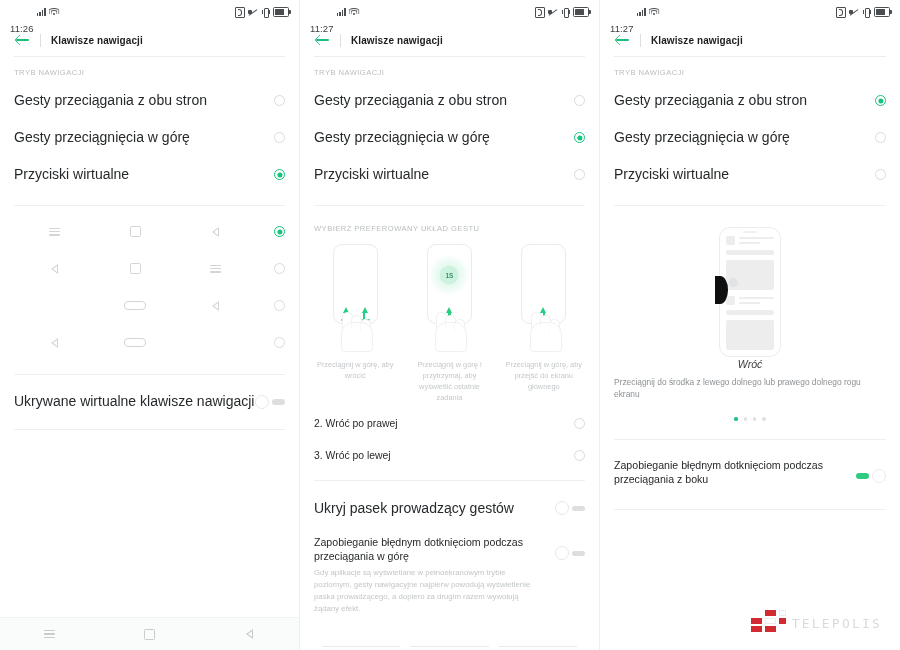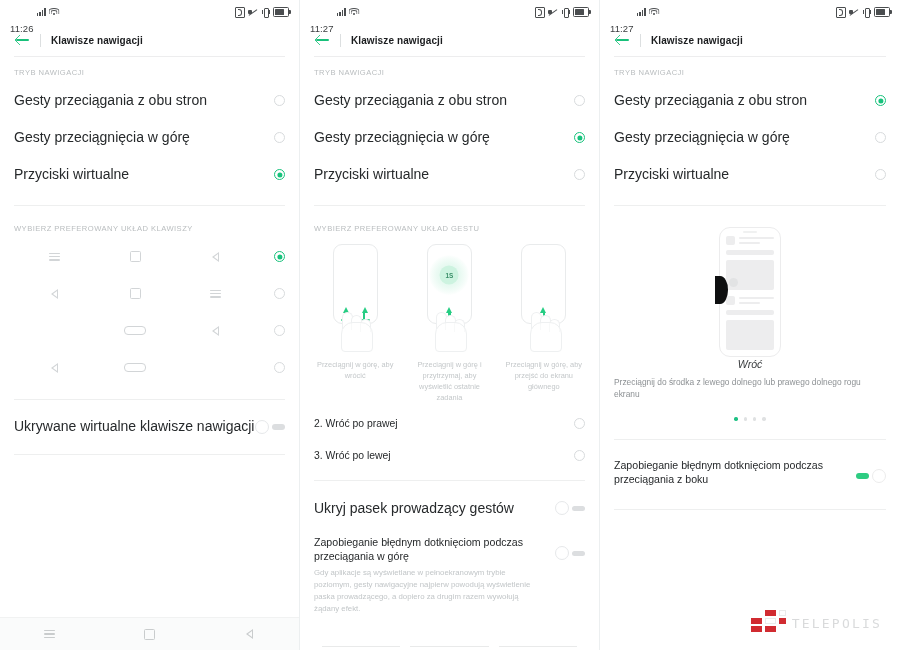--- a/index.html
+++ b/index.html
@@ -381,21 +381,20 @@
       <span class="row-label">Gesty przeciągnięcia w górę</span>
       <span class="radio"></span>
     </div>
     <div class="row">
       <span class="row-label">Przyciski wirtualne</span>
       <span class="radio on"></span>
     </div>
 
     <div class="divider" style="margin-top:12px;"></div>
 
-    <div class="sect-label">WYBIERZ PREFEROWANY UKŁAD KLAWISZY</div>
 
     <div class="layout-row">
       <div class="layout-keys">
         <span class="kslot">
             <span class="k-menu">
               <i></i>
               <i></i>
               <i></i>
             </span>
           </span>

